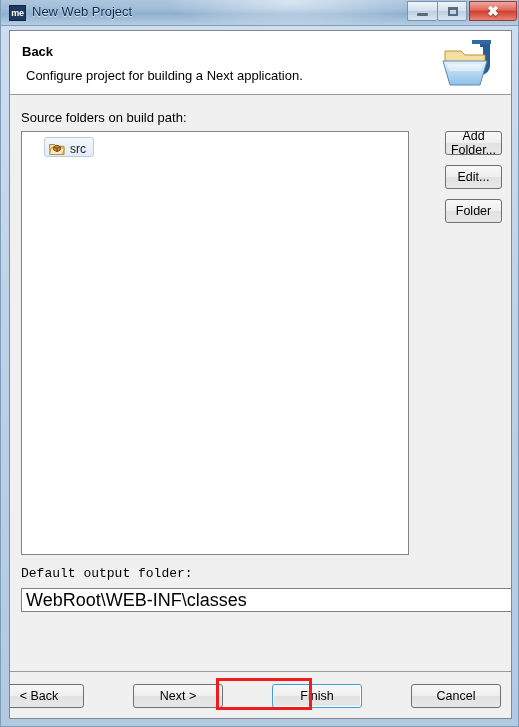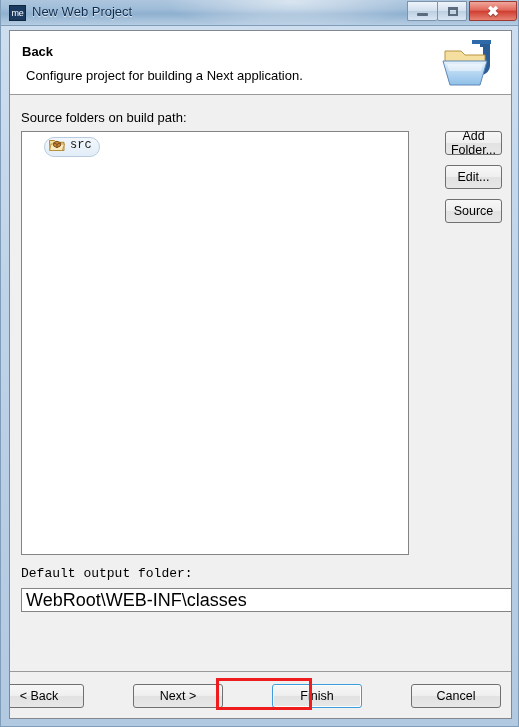--- a/index.html
+++ b/index.html
@@ -35,21 +35,21 @@
     border-bottom: 1px solid #7f9db9;
   }
   .title-icon {
     position: absolute;
     left: 8px; top: 5px;
     width: 17px; height: 16px;
     background: #1c3a60;
     border: 1px solid #12253d;
     color: #ffffff;
     font-size: 9px;
-    font-weight: normal;
+    font-weight: bold;
     line-height: 14px;
     text-align: center;
     letter-spacing: -0.2px;
     font-family: "Liberation Sans", sans-serif;
   }
   .title-text {
     position: absolute;
     left: 31px; top: 4px;
     font-size: 13px;
     color: #0c2b4d;
@@ -160,26 +160,25 @@
     width: 388px; height: 424px;
     background: #ffffff;
     border: 1px solid #848484;
   }
   .list-item {
     position: absolute;
     left: 22px; top: 5px;
     height: 20px;
     padding: 0 7px 0 4px;
     display: flex;
-    align-items: flex-start;
+    align-items: flex-end;
     gap: 5px;
     border: 1px solid #b9ccdf;
-    border-radius: 10px;
+    border-radius: 3px;
     background: linear-gradient(180deg, #f2f7fc 0%, #e2edf8 100%);
-    font-family: Liberation Mono, monospace;
   }
   .list-item-label {
     font-size: 12px;
     color: #1a1a1a;
   }
   .pkgfolder-icon {
     width: 16px; height: 14px;
     position: relative;
     flex: 0 0 auto;
   }
@@ -331,21 +330,21 @@
               </g>
             </svg>
           </span>
           <span class="list-item-label">src</span>
         </div>
       </div>
 
       <div class="side-buttons">
         <button class="btn">Add Folder...</button>
         <button class="btn">Edit...</button>
-        <button class="btn">Source</button>
+        <button class="btn">Folder</button>
       </div>
 
       <div class="label-out">Default output folder:</div>
       <div class="textfield">WebRoot\WEB-INF\classes</div>
     </div>
 
     <div class="footer">
       <div class="help-icon">
         <svg width="21" height="21" viewBox="0 0 21 21" xmlns="http://www.w3.org/2000/svg">
           <circle cx="10.5" cy="10.5" r="9" fill="none" stroke="#4a6585" stroke-width="1.6"></circle>

